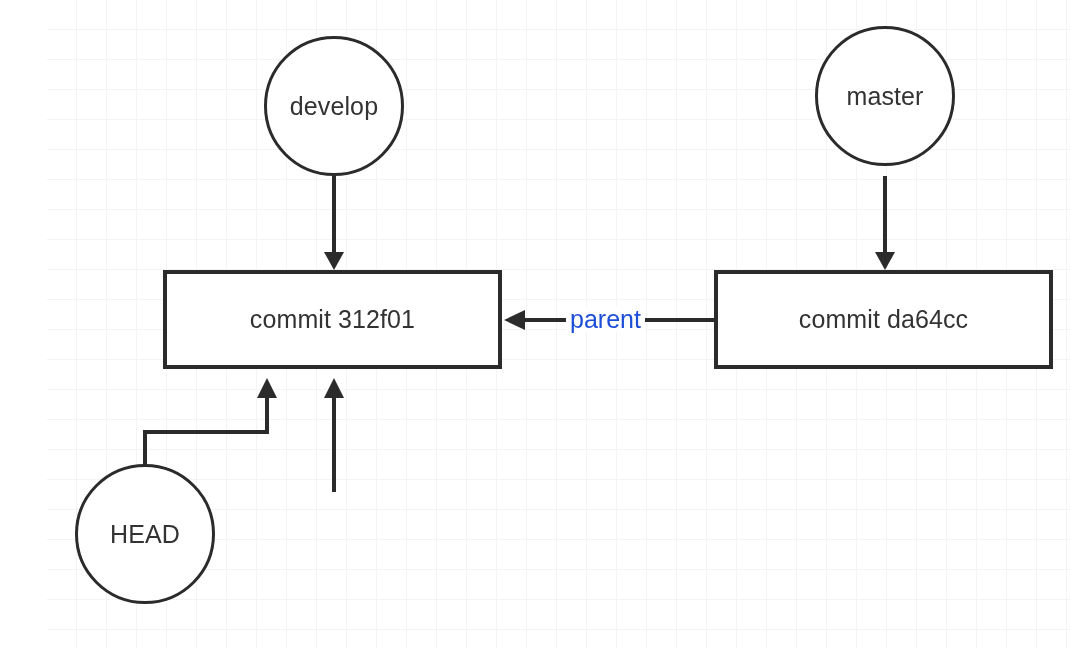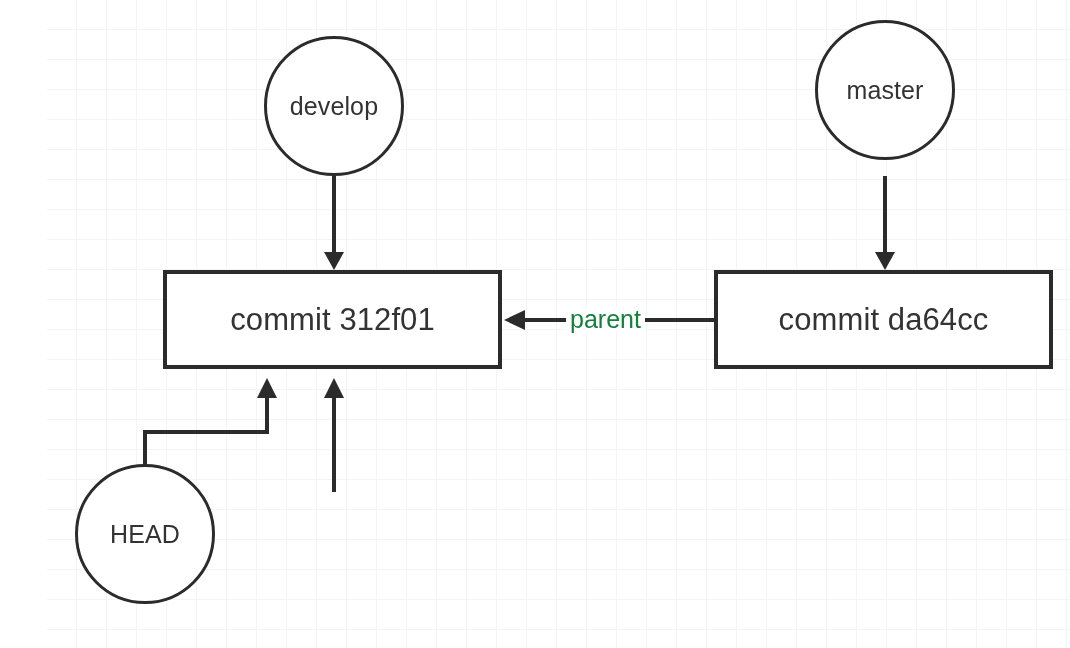--- a/index.html
+++ b/index.html
@@ -51,27 +51,27 @@
   }
   .node-box {
     position: absolute;
     border: 4px solid #2b2b2b;
     background: #ffffff;
     box-sizing: border-box;
     display: flex;
     align-items: center;
     justify-content: center;
     color: #333333;
-    font-size: 31px;
+    font-size: 25px;
     letter-spacing: 0.1px;
   }
   .edge-label {
     position: absolute;
     background: #ffffff;
-    color: #15803d;
+    color: #1d4ed8;
     font-size: 25px;
     padding: 0 4px;
     line-height: 1;
     white-space: nowrap;
   }
 </style>
 </head>
 <body>
 
 <div id="canvas">
@@ -106,21 +106,21 @@
     <g>
       <line x1="287" y1="492" x2="287" y2="398" stroke="#2b2b2b" stroke-width="4"></line>
       <path d="M 277,398 L 297,398 L 287,378 Z" fill="#2b2b2b"></path>
     </g>
   </svg>
 
   <div class="node-circle" style="left:217px; top:36px; width:140px; height:140px;">
     <span>develop</span>
   </div>
 
-  <div class="node-circle" style="left:768px; top:20px; width:140px; height:140px;">
+  <div class="node-circle" style="left:768px; top:26px; width:140px; height:140px;">
     <span>master</span>
   </div>
 
   <div class="node-box" style="left:116px; top:270px; width:339px; height:99px;">
     <span>commit 312f01</span>
   </div>
 
   <div class="node-box" style="left:667px; top:270px; width:339px; height:99px;justify-content:center;">
     <span>commit da64cc</span>
   </div>

